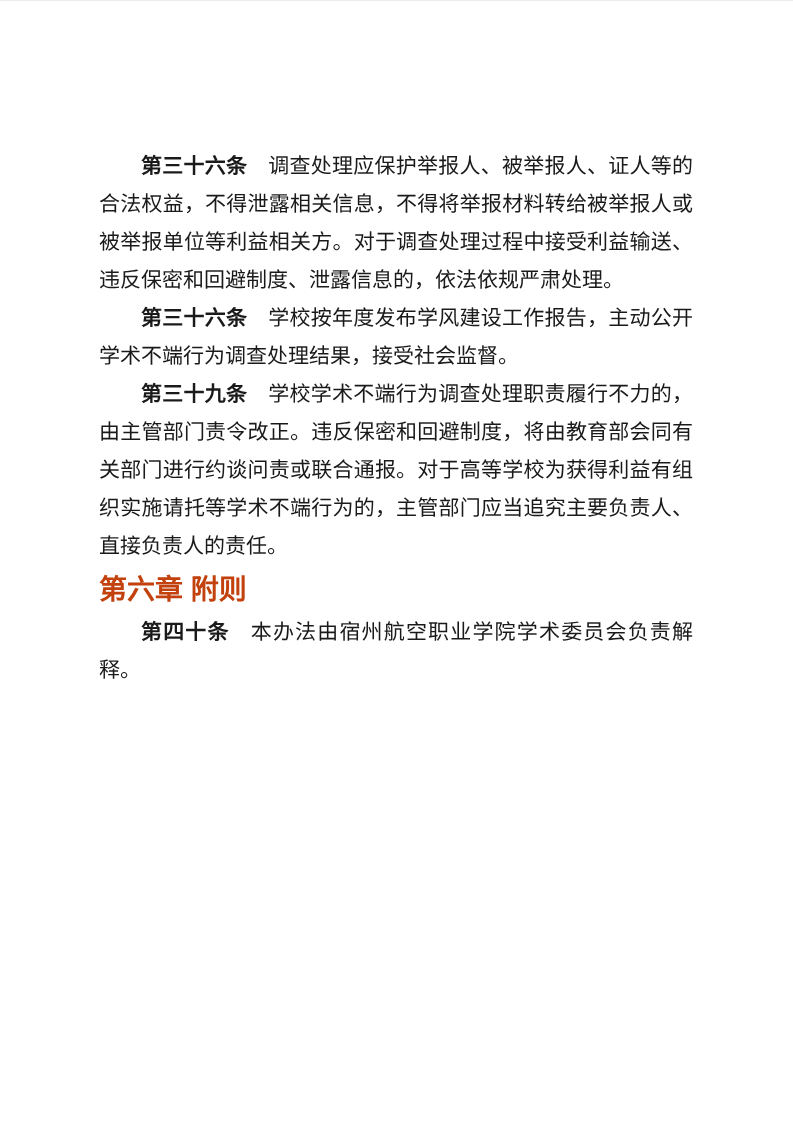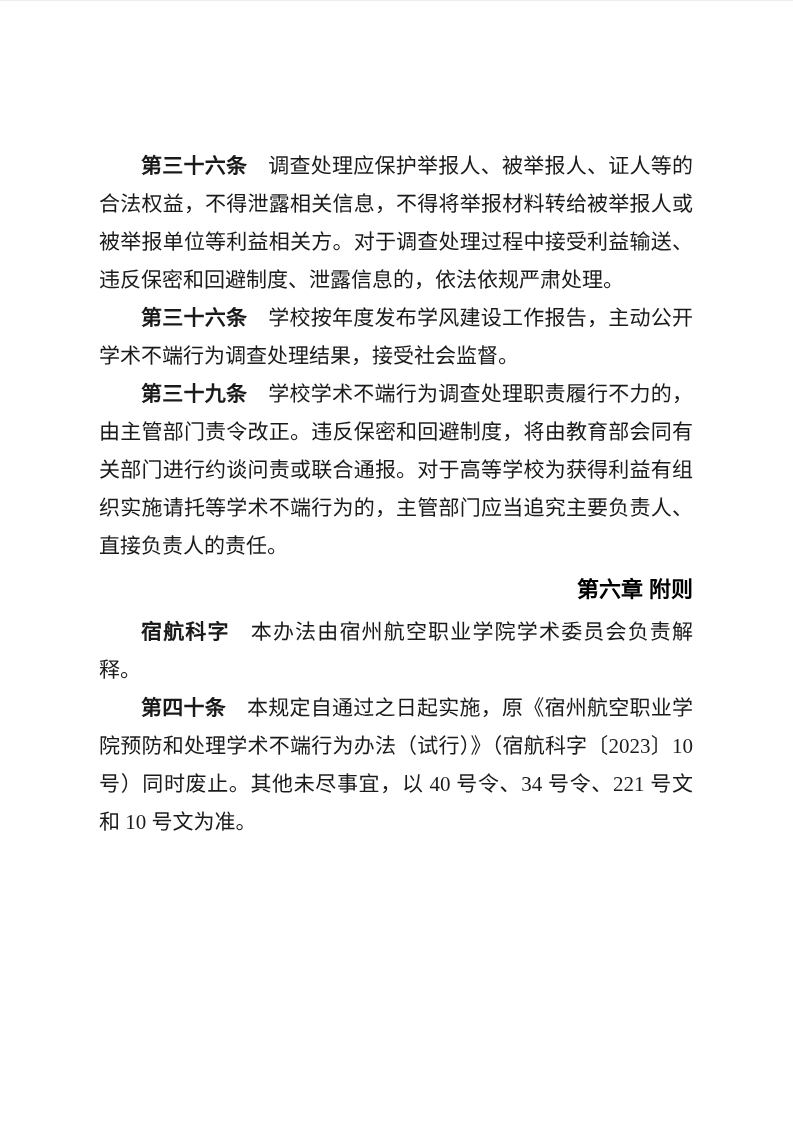--- a/index.html
+++ b/index.html
@@ -35,26 +35,26 @@
   }
   .article-label {
     font-weight: 700;
     margin-right: 21px;
   }
   .article-text {
     font-weight: 400;
   }
   .chapter-heading {
     margin: 6px 0 4px 0;
-    font-size: 22px;
+    font-size: 28px;
     line-height: 38px;
     font-weight: 700;
-    text-align: right;
+    text-align: left;
     font-family: "Liberation Sans", "DejaVu Sans", sans-serif;
-    color: #000000;
+    color: #c2410c;
   }
 </style>
 </head>
 <body>
 
 <div class="page">
   <div class="doc">
 
     <p class="para">
       <span class="article-label">第三十六条</span><span class="article-text">调查处理应保护举报人、被举报人、证人等的合法权益，不得泄露相关信息，不得将举报材料转给被举报人或被举报单位等利益相关方。对于调查处理过程中接受利益输送、违反保密和回避制度、泄露信息的，依法依规严肃处理。</span>
@@ -64,21 +64,18 @@
       <span class="article-label">第三十六条</span><span class="article-text">学校按年度发布学风建设工作报告，主动公开学术不端行为调查处理结果，接受社会监督。</span>
     </p>
 
     <p class="para">
       <span class="article-label">第三十九条</span><span class="article-text">学校学术不端行为调查处理职责履行不力的，由主管部门责令改正。违反保密和回避制度，将由教育部会同有关部门进行约谈问责或联合通报。对于高等学校为获得利益有组织实施请托等学术不端行为的，主管部门应当追究主要负责人、直接负责人的责任。</span>
     </p>
 
     <h2 class="chapter-heading">第六章 附则</h2>
 
     <p class="para">
-      <span class="article-label">宿航科字</span><span class="article-text">本办法由宿州航空职业学院学术委员会负责解释。</span>
+      <span class="article-label">第四十条</span><span class="article-text">本办法由宿州航空职业学院学术委员会负责解释。</span>
     </p>
 
-    <p class="para">
-      <span class="article-label">第四十条</span><span class="article-text">本规定自通过之日起实施，原《宿州航空职业学院预防和处理学术不端行为办法（试行）》（宿航科字〔2023〕10 号）同时废止。其他未尽事宜，以 40 号令、34 号令、221 号文和 10 号文为准。</span>
-    </p>
 
   </div>
 </div>
 
 </body></html>

